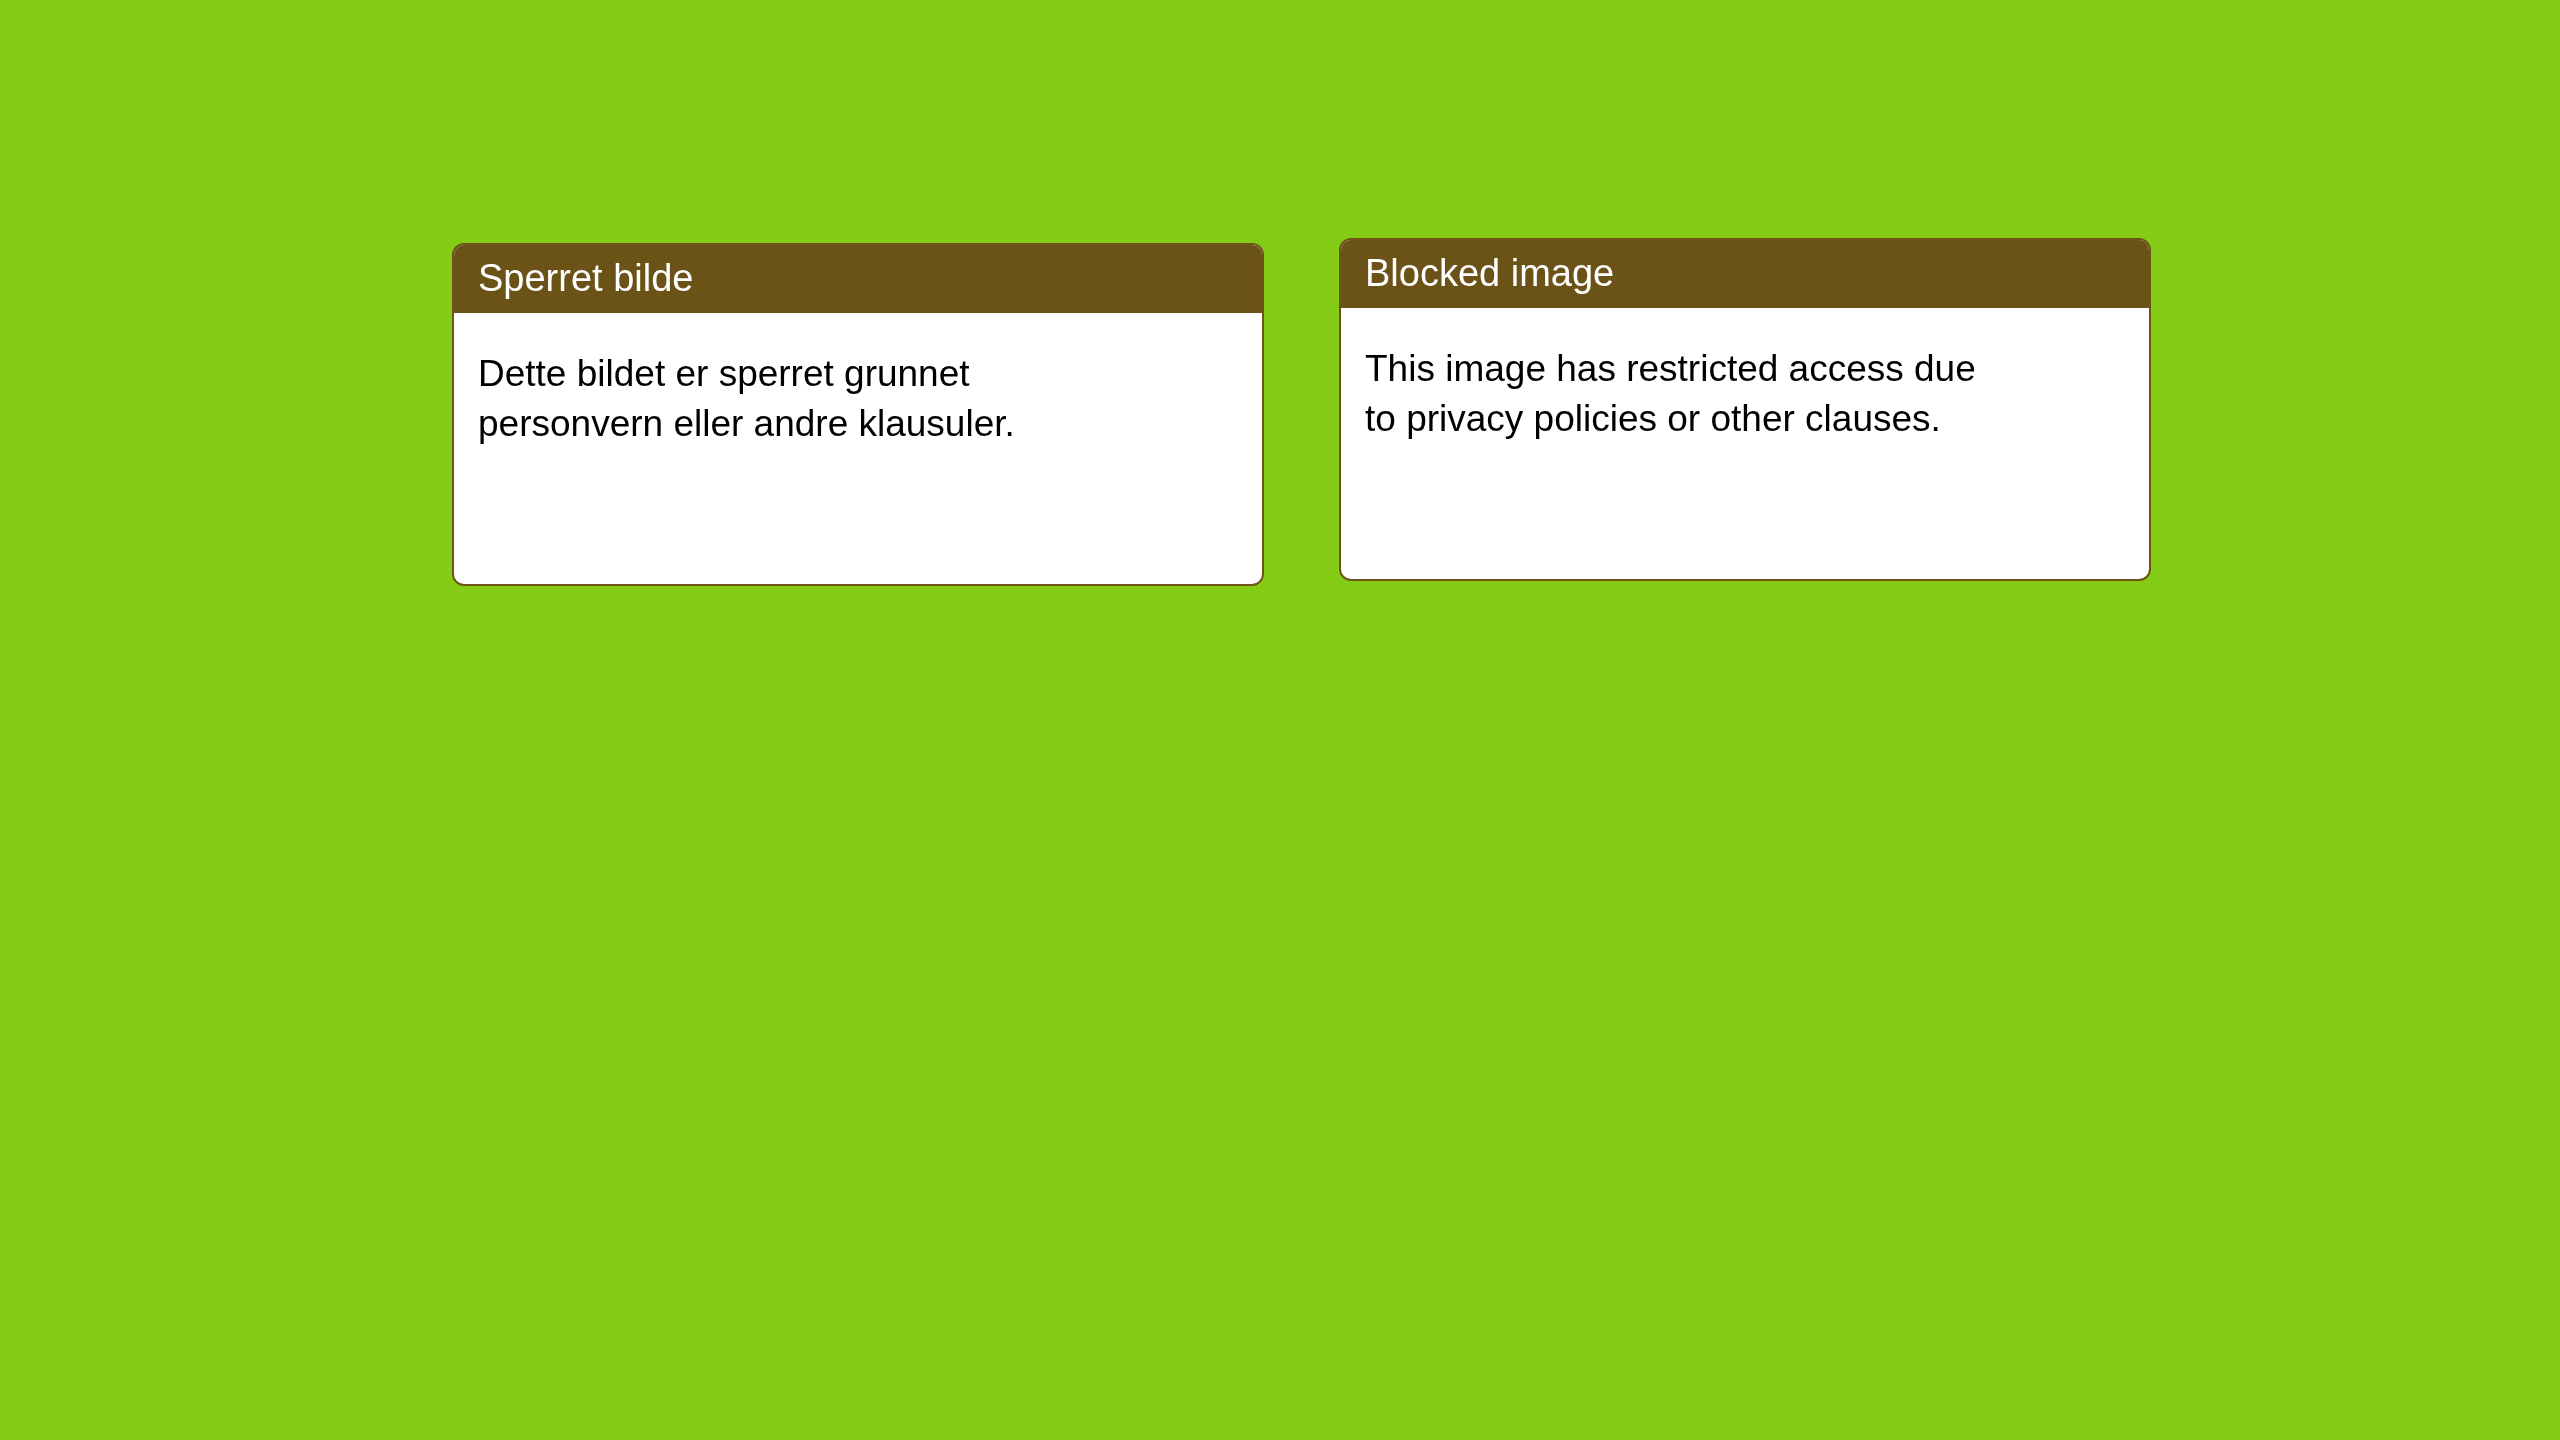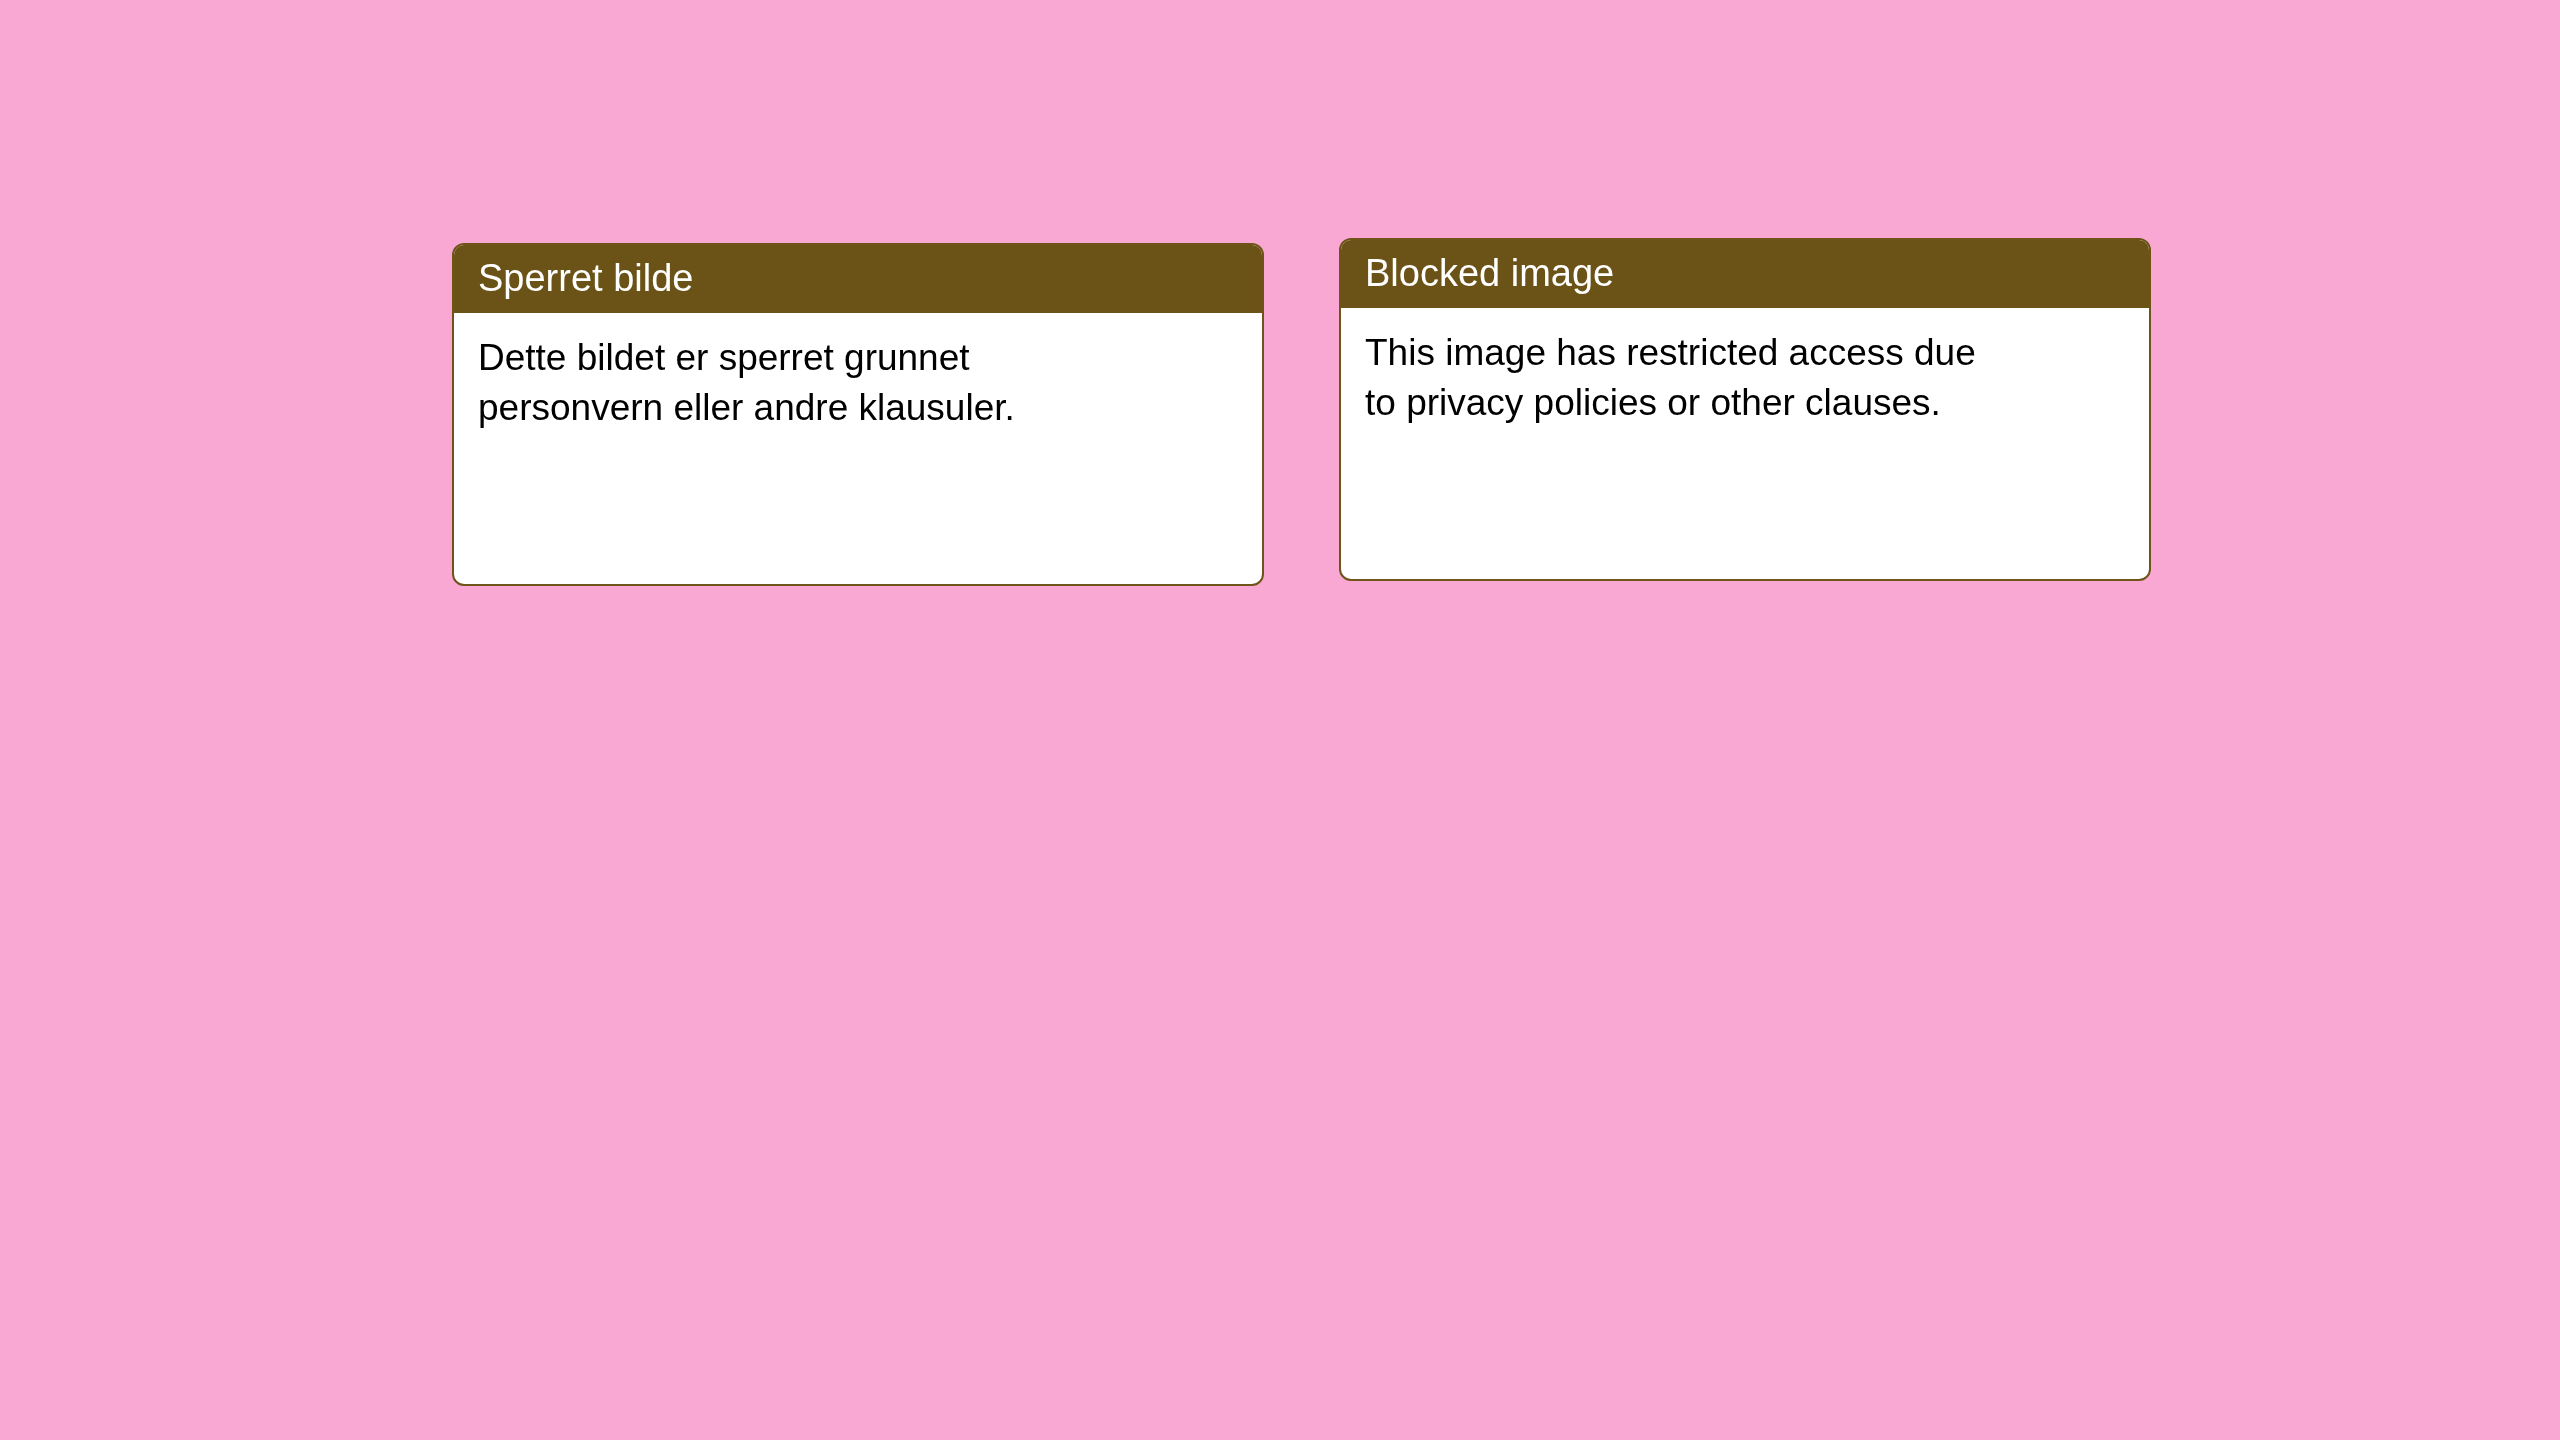--- a/index.html
+++ b/index.html
@@ -9,21 +9,21 @@
     height: 1440px;
     background: #ffffff;
     font-family: "Liberation Sans", sans-serif;
     overflow: hidden;
   }
 
   #page {
     position: relative;
     width: 2560px;
     height: 1440px;
-    background: #f9a8d4;
+    background: #84cc16;
   }
 
   .notice-card {
     position: absolute;
     box-sizing: border-box;
     background: #ffffff;
     border: 2px solid #6e5418;
     border-radius: 12px;
     overflow: hidden;
   }
@@ -33,21 +33,21 @@
     background: #6b5318;
     color: #ffffff;
     font-size: 38px;
     line-height: 1;
     padding: 14px 24px 16px 24px;
     white-space: nowrap;
   }
 
   .notice-card-body {
     box-sizing: border-box;
-    padding: 20px 24px 0 24px;
+    padding: 36px 24px 0 24px;
     color: #000000;
     font-size: 37px;
     line-height: 1.35;
   }
 
   #card-no {
     left: 452px;
     top: 243px;
     width: 812px;
     height: 343px;

